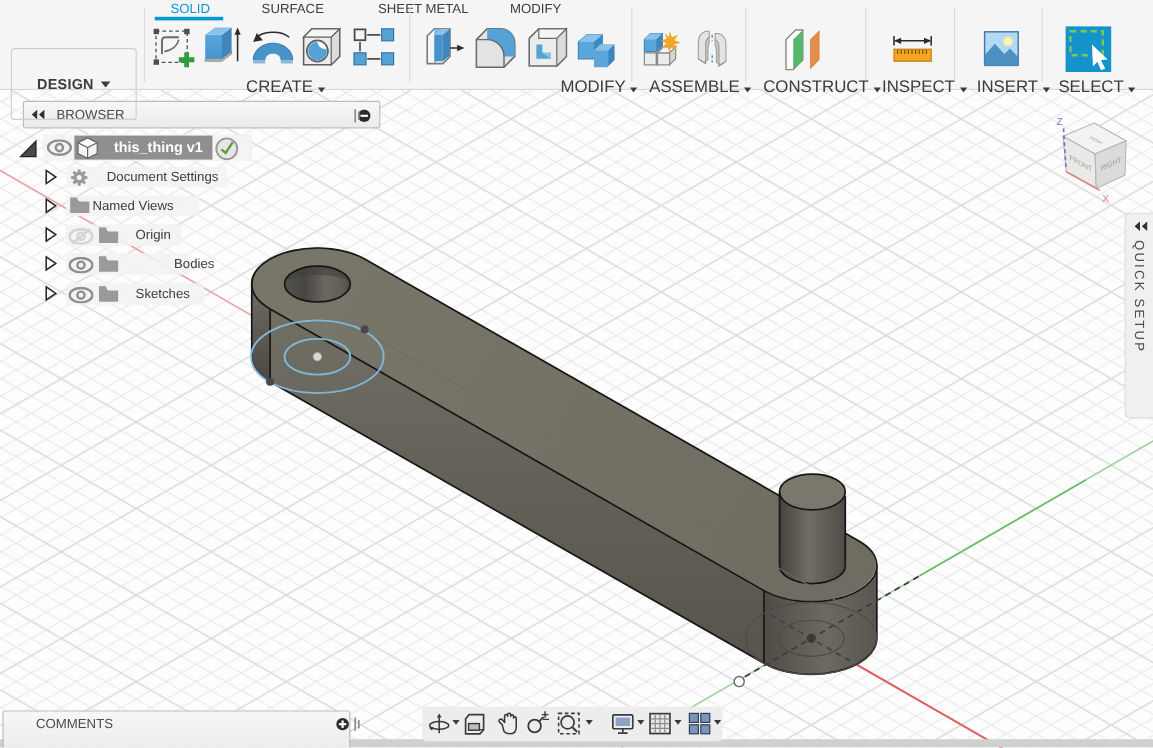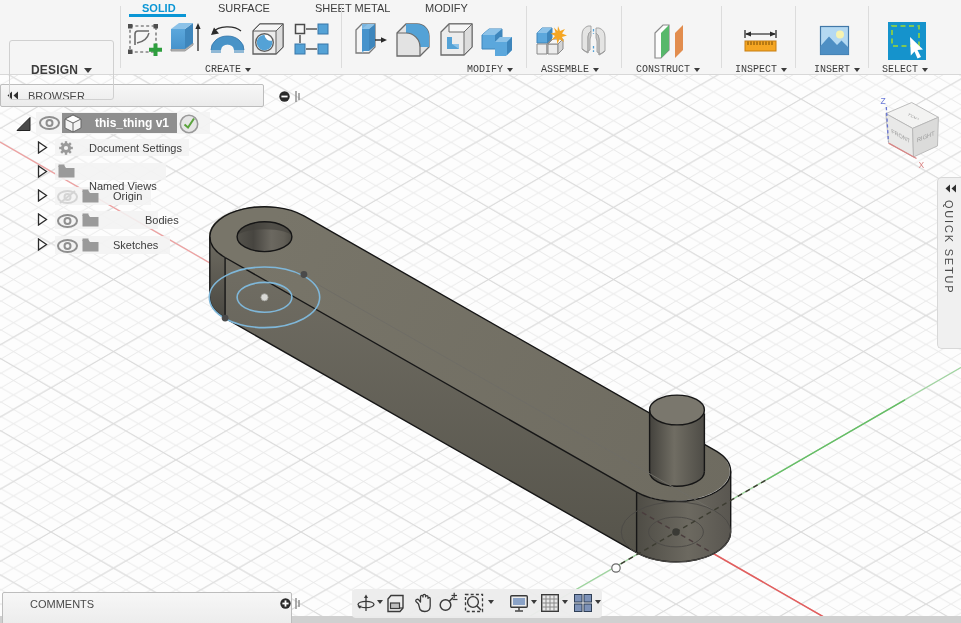--- a/index.html
+++ b/index.html
@@ -8,27 +8,27 @@
   .abs{position:absolute;}
   
   #toolbar{position:absolute;top:0;left:0;width:961px;height:74px;background:#f5f5f5;
     border-bottom:1px solid #d8d8d8;z-index:20;}
   #designBtn{position:absolute;left:9px;top:8px;width:103px;height:58px;border:1px solid #d0d0d0;
     border-radius:3px;color:#3c3c3c;font-size:12px;font-weight:700;letter-spacing:.2px;
     display:flex;align-items:center;justify-content:center;margin-top:32px;}
   .caret{display:inline-block;width:0;height:0;border-left:4px solid transparent;
     border-right:4px solid transparent;border-top:5px solid #3c3c3c;margin-left:6px;}
   .tab{position:absolute;top:2px;font-size:11px;color:#3c3c3c;}
-  .tab.active{color:#0a96d5;font-weight:700;}
+  .tab.active{color:#0a96d5;font-weight:400;}
   #tabline{position:absolute;left:129px;top:14px;width:57px;height:3px;background:#0a96d5;}
-  .glabel{position:absolute;top:64px;font-size:10px;color:#3c3c3c;white-space:nowrap;font-family:Liberation Mono, monospace;}
+  .glabel{position:absolute;top:64px;font-size:14px;color:#3c3c3c;white-space:nowrap;}
   .glabel .caret{border-left-width:3.5px;border-right-width:3.5px;border-top-width:4.5px;margin-left:4px;}
   .vsep{position:absolute;top:6px;height:62px;width:1px;background:#dcdcdc;}
   
-  #browserHdr{position:absolute;left:0;top:84px;width:264px;height:23px;z-index:10;
+  #browserHdr{position:absolute;left:19px;top:84px;width:298px;height:23px;z-index:10;
     background:linear-gradient(#f7f7f7,#ebebeb);border:1px solid #bdbdbd;border-radius:2px;
     box-sizing:border-box;}
   #browserHdr .t, #commentsBar .t{position:absolute;left:27px;top:5px;font-size:11px;color:#4a4a4a;}
   .rw{position:absolute;background:rgba(243,243,243,0.88);z-index:10;}
   .rtext{position:absolute;font-size:11px;color:#3c3c3c;white-space:nowrap;z-index:11;}
   .ticon{position:absolute;z-index:11;}
   
   #qsetup{position:absolute;left:937px;top:177px;width:24px;height:172px;background:#f0f0f0;
     border:1px solid #d8d8d8;border-right:none;border-radius:5px 0 0 5px;z-index:10;box-sizing:border-box;}
   #qsetup .vt{position:absolute;left:5px;top:22px;font-size:11px;color:#4a4a4a;
@@ -374,21 +374,21 @@
     <div class="rtext" style="left:89px;top:142px;">Document Settings</div>
 
     <div class="rw" style="left:55px;top:163px;width:111px;height:17px;"></div>
     <svg class="ticon" style="left:37px;top:165px" width="11" height="13" viewBox="0 0 11 13">
       <polygon points="1.5,1 1.5,12 9.5,6.5" fill="#fbfbfb" stroke="#2b2b2b" stroke-width="1.3"></polygon>
     </svg>
     <svg class="ticon" style="left:58px;top:164px" width="17" height="14" viewBox="0 0 17 14">
       <path d="M0.5 2 L6.5 2 L8 4 L16.5 4 L16.5 13.5 L0.5 13.5 Z" fill="#9a9a9a"></path>
       <rect x="0.5" y="0.5" width="6" height="2.5" fill="#9a9a9a"></rect>
     </svg>
-    <div class="rtext" style="left:89px;top:166px;margin-top:14px;">Named Views</div>
+    <div class="rtext" style="left:77px;top:166px;">Named Views</div>
 
     <div class="rw" style="left:55px;top:187px;width:96px;height:18px;"></div>
     <svg class="ticon" style="left:37px;top:189px" width="11" height="13" viewBox="0 0 11 13">
       <polygon points="1.5,1 1.5,12 9.5,6.5" fill="#fbfbfb" stroke="#2b2b2b" stroke-width="1.3"></polygon>
     </svg>
     <svg class="ticon" style="left:57px;top:190px" width="21" height="14" viewBox="0 0 21 14">
       <ellipse cx="10.5" cy="7" rx="9.5" ry="6" fill="none" stroke="#d4d4d4" stroke-width="2"></ellipse>
       <circle cx="10.5" cy="7" r="3" fill="none" stroke="#d4d4d4" stroke-width="2"></circle>
       <line x1="3" y1="13" x2="18" y2="1" stroke="#d4d4d4" stroke-width="2"></line>
     </svg>

